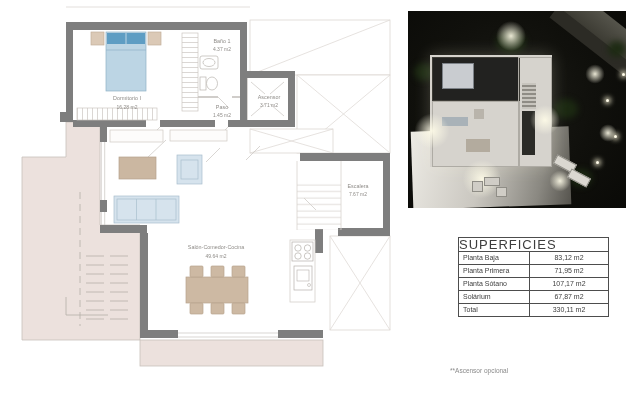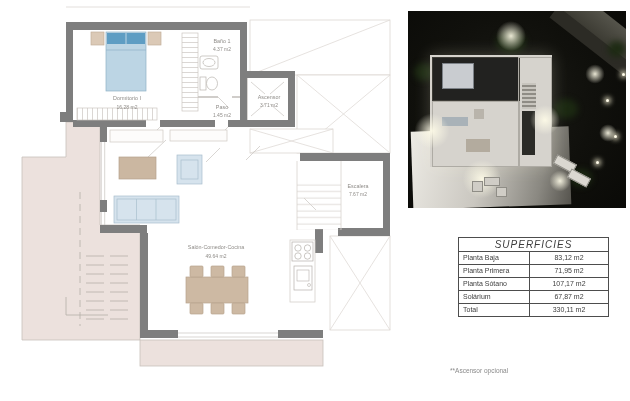--- a/index.html
+++ b/index.html
@@ -51,22 +51,22 @@
   .d1{left:198px;top:88px;} .d2{left:206px;top:124px;} .d3{left:188px;top:150px;} .d4{left:214px;top:62px;}
   .lounger{width:20px;height:8px;background:#dbd8d1;transform:rotate(28deg);border:1px solid #8f8d86;}
   .l1{left:146px;top:148px;} .l2{left:160px;top:162px;}
   .oset{left:64px;top:166px;width:34px;height:18px;}
   .oset span{position:absolute;background:#d0cdc6;border:1px solid #8f8d86;}
   .o1{left:0;top:4px;width:9px;height:9px;} .o2{left:12px;top:0;width:14px;height:7px;} .o3{left:24px;top:10px;width:9px;height:8px;}
 
   
   .sup{position:absolute;left:458px;top:237px;width:149px;background:#fff;
        border:1px solid #4d4d4d;color:#3d3d3d;}
-  .sup-h{height:13px;line-height:13px;text-align:center;font-size:10px;letter-spacing:1px;
-         border-bottom:1px solid #4d4d4d;font-style:italic;}
+  .sup-h{height:13px;line-height:13px;text-align:left;font-size:13px;letter-spacing:1px;
+         border-bottom:1px solid #4d4d4d;}
   .sup-row{display:flex;height:12px;line-height:12px;font-size:7px;}
   .sup-row + .sup-row{border-top:1px solid #4d4d4d;}
   .sup-l{width:66px;padding-left:4px;border-right:1px solid #4d4d4d;}
   .sup-v{flex:1;text-align:center;}
 
   .footnote{position:absolute;left:450px;top:367px;font-size:6.5px;color:#8a8a8a;}
 </style>
 </head>
 <body>
 

